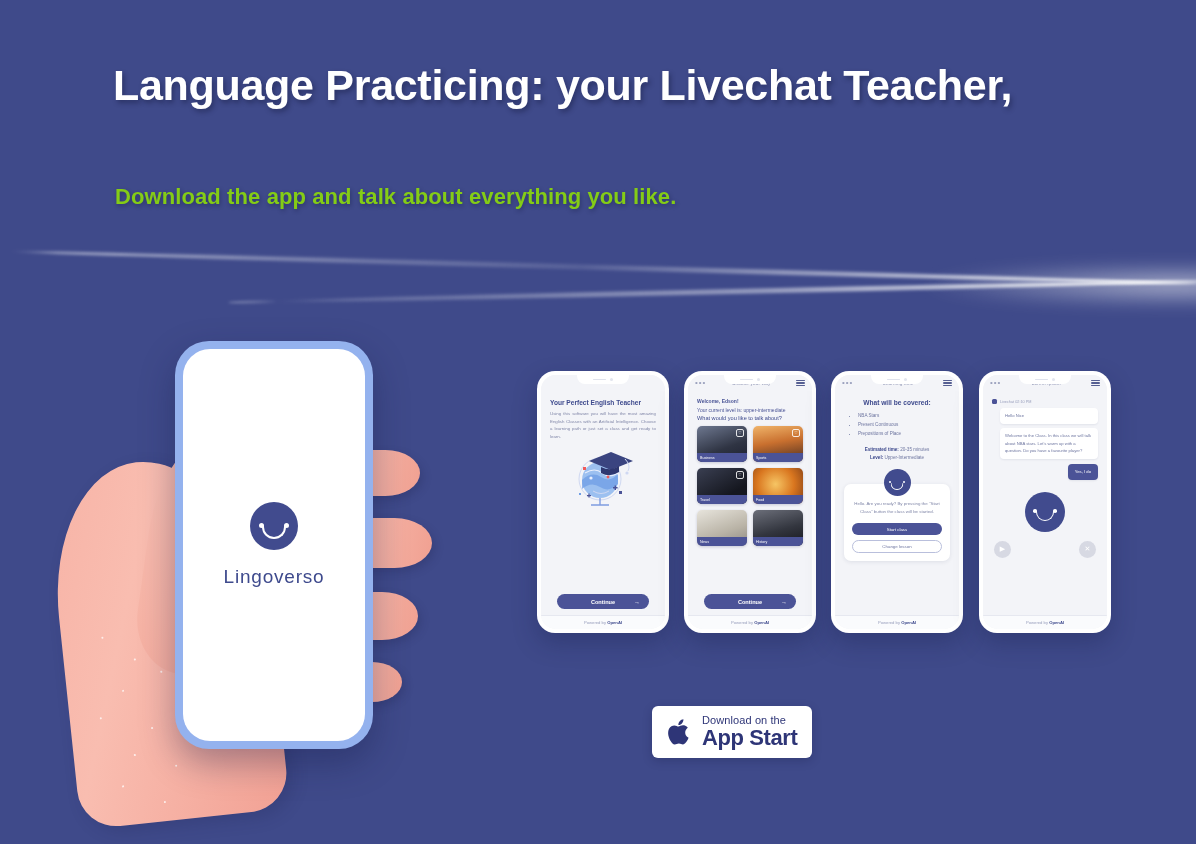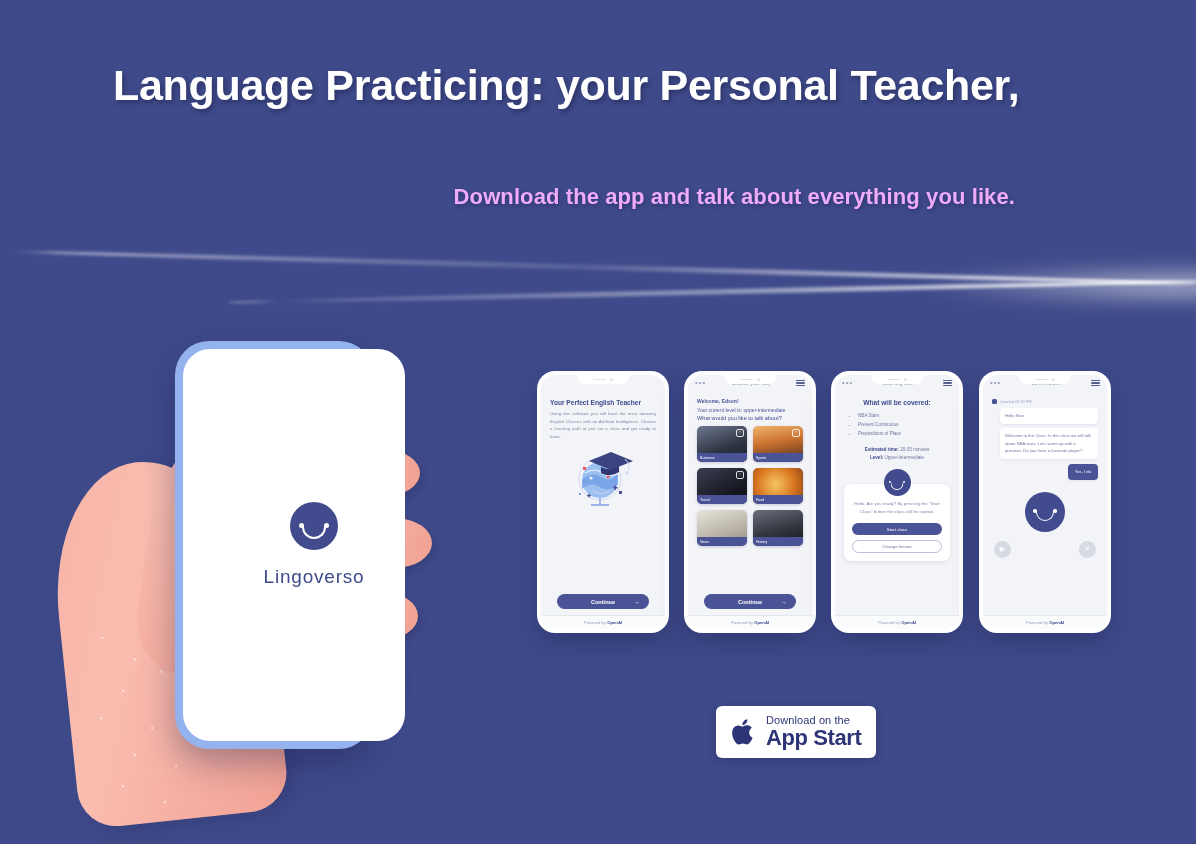--- a/index.html
+++ b/index.html
@@ -35,23 +35,22 @@
 
   
   .headline{
     position:absolute;left:113px;top:58px;width:1000px;
     color:#ffffff;
     font-size:43px;line-height:1.28;font-weight:700;letter-spacing:-.3px;
     text-shadow:2px 3px 5px rgba(20,25,60,.45);
   }
   .subhead{
     position:absolute;left:115px;top:184px;width:900px;
-    color:#f0abfc;font-size:22px;font-weight:600;letter-spacing:.1px;
+    color:#84cc16;font-size:22px;font-weight:600;letter-spacing:.1px;
     text-shadow:1px 2px 4px rgba(20,25,60,.40);
-    text-align:right;
   }
 
   
   .hand-wrap{position:absolute;left:40px;top:400px;width:420px;height:420px;}
   .palm{
     position:absolute;left:22px;top:60px;width:210px;height:360px;
     background:linear-gradient(108deg,#f7b3a6 0%,#f9bdb0 35%,#f2a194 100%);
     border-radius:95px 120px 40px 40px/150px 210px 40px 40px;
     transform:rotate(-6deg);
     box-shadow:6px 6px 16px rgba(30,35,80,.22);
@@ -81,21 +80,21 @@
   .f4{left:310px;top:262px;width:52px;height:40px;}
 
   
   .phone-main{
     position:absolute;left:175px;top:341px;width:198px;height:408px;
     background:#94b2ee;border-radius:34px;padding:8px;box-sizing:border-box;
     box-shadow:0 14px 34px rgba(20,26,70,.35);
   }
   .phone-main-screen{
     width:100%;height:100%;background:#ffffff;border-radius:27px;
-    display:flex;flex-direction:column;align-items:center;justify-content:center;padding-left:40px;
+    display:flex;flex-direction:column;align-items:center;justify-content:center;
   }
   .mascot{
     width:48px;height:48px;border-radius:50%;background:#414b8e;position:relative;
   }
   .mascot .eye{position:absolute;top:43%;width:5px;height:5px;border-radius:50%;background:#fff;}
   .mascot .eye.l{left:19%;}
   .mascot .eye.r{right:19%;}
   .mascot .smile{
     position:absolute;left:50%;top:50%;transform:translateX(-50%);
     width:20px;height:11px;border:2.5px solid #fff;border-top:none;
@@ -237,42 +236,42 @@
     position:absolute;left:50%;top:50%;transform:translateX(-50%);
     width:16px;height:8px;border:1.8px solid #fff;border-top:none;border-radius:0 0 10px 10px;
   }
   .chat-ctrls{display:flex;justify-content:space-between;margin-top:9px;padding:0 2px;}
   .ctrl{
     width:17px;height:17px;border-radius:50%;background:#d7d9e3;
     display:flex;align-items:center;justify-content:center;color:#fff;font-size:7px;
   }
 
   
-  .badges{position:absolute;left:716px;top:706px;display:flex;gap:34px;}
+  .badges{position:absolute;left:652px;top:706px;display:flex;gap:34px;}
   .badge{
     height:52px;background:#fff;border-radius:6px;
     display:flex;align-items:center;gap:9px;padding:0 15px;box-sizing:border-box;
     box-shadow:0 3px 10px rgba(18,24,64,.25);
   }
   .badge .txt{display:flex;flex-direction:column;line-height:1.05;color:#2e3577;}
   .badge .small{font-size:11px;letter-spacing:.1px;}
   .badge .big{font-size:22px;font-weight:700;letter-spacing:-.4px;}
   .badge .small.caps{font-size:11px;letter-spacing:.6px;}
 </style>
 </head>
 <body>
 
 <div class="stage">
 
   <div class="streak streak-a"></div>
   <div class="streak streak-b"></div>
   <div class="streak-glow"></div>
 
   <div class="headline">
-    <div>Language Practicing: your Personal Teacher,</div>
+    <div>Language Practicing: your Livechat Teacher,</div>
   </div>
   <div class="subhead">Download the app and talk about everything you like.</div>
 
   <div class="hand-wrap">
     <div class="palm">
       <span class="speck" style="left:40px;top:170px;width:2px;height:2px"></span>
       <span class="speck" style="left:70px;top:195px;width:1.5px;height:1.5px"></span>
       <span class="speck" style="left:55px;top:225px;width:2px;height:2px"></span>
       <span class="speck" style="left:95px;top:210px;width:1.5px;height:1.5px"></span>
       <span class="speck" style="left:30px;top:250px;width:2px;height:2px"></span>

